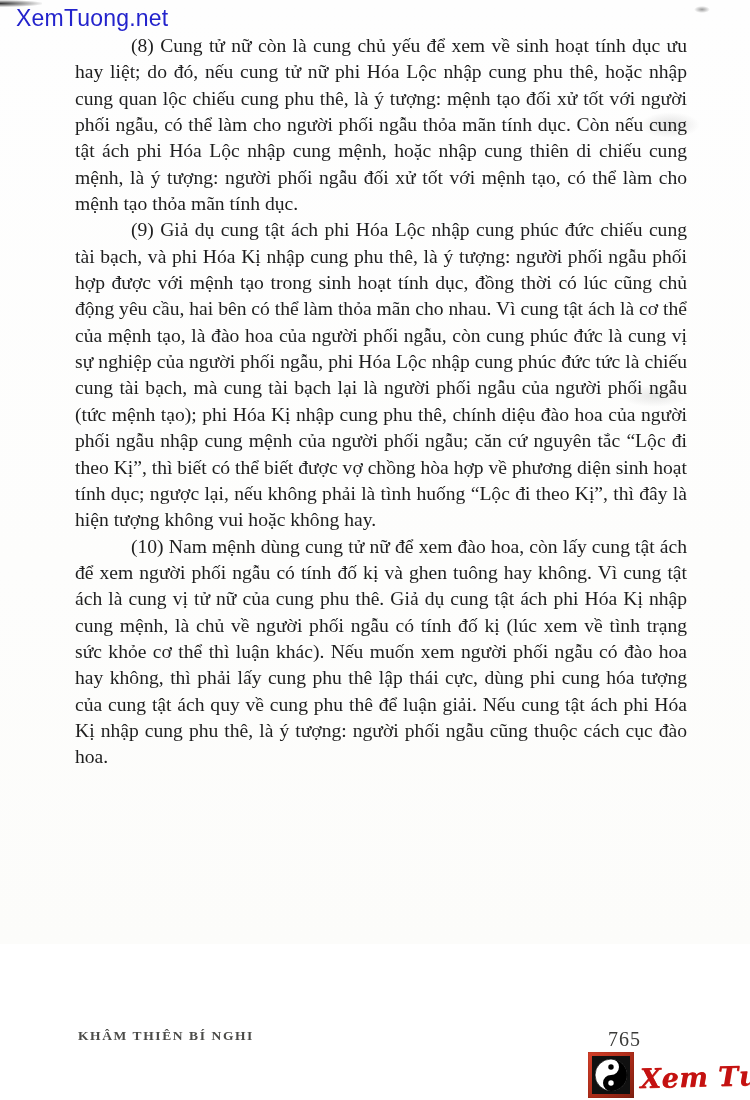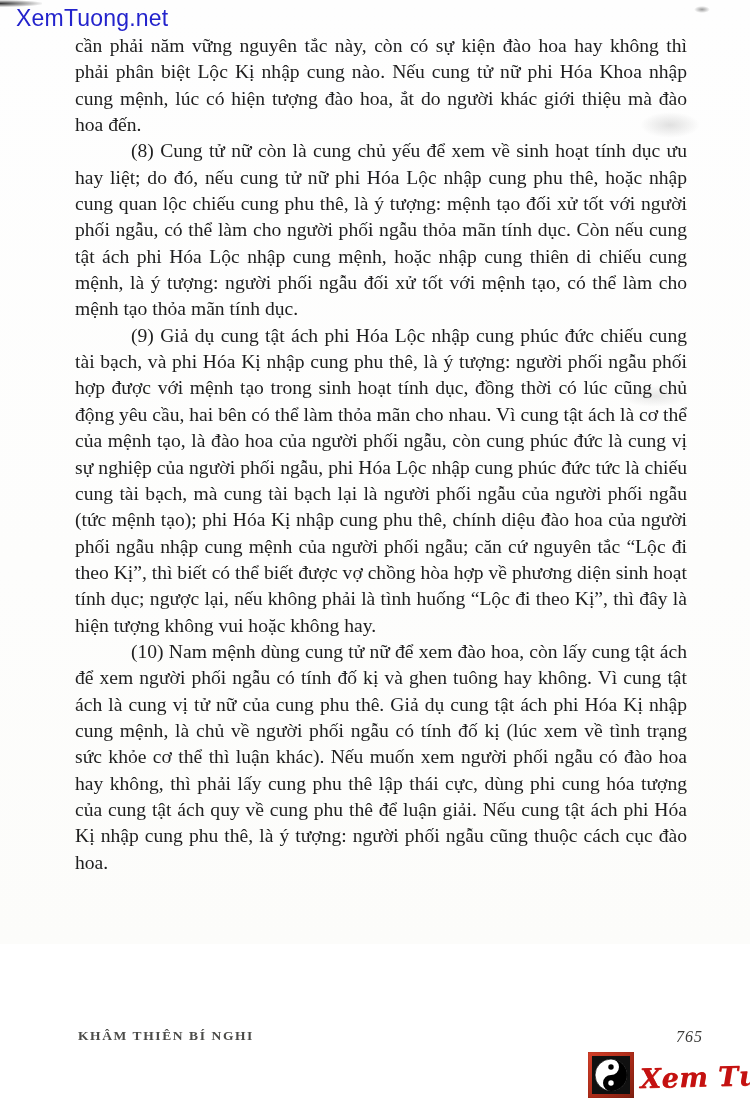--- a/index.html
+++ b/index.html
@@ -31,22 +31,22 @@
   }
   .text-block p { margin: 0; text-indent: 56px; }
   .text-block p.continuation { text-indent: 0; }
   
   .footer-title {
     position: absolute; left: 78px; top: 1028px;
     font-size: 13.5px; font-weight: 700; letter-spacing: 1.6px;
     color: #4b4b48;
   }
   .page-number {
-    position: absolute; left: 676px; top: 1028px;
-    font-size: 16px; font-style: italic; color: #3a3a38;
+    position: absolute; left: 608px; top: 1028px;
+    font-size: 20px; color: #3a3a38;
     letter-spacing: 1px;
   }
   
   .site-logo {
     position: absolute; left: 588px; top: 1052px;
     display: flex; align-items: center; gap: 6px;
     cursor: pointer;
   }
   .logo-badge {
     width: 46px; height: 46px; flex: 0 0 auto;
@@ -91,21 +91,20 @@
 <div class="page">
 
   <div class="smudge-tl"></div>
   <div class="smudge-tr"></div>
   <div class="noise-1"></div>
   <div class="noise-2"></div>
 
   <div class="watermark">XemTuong.net</div>
 
   <div class="text-block">
-    <p class="continuation">cần phải năm vững nguyên tắc này, còn có sự kiện đào hoa hay không thì phải phân biệt Lộc Kị nhập cung nào. Nếu cung tử nữ phi Hóa Khoa nhập cung mệnh, lúc có hiện tượng đào hoa, ắt do người khác giới thiệu mà đào hoa đến.</p>
     <p>(8) Cung tử nữ còn là cung chủ yếu để xem về sinh hoạt tính dục ưu hay liệt; do đó, nếu cung tử nữ phi Hóa Lộc nhập cung phu thê, hoặc nhập cung quan lộc chiếu cung phu thê, là ý tượng: mệnh tạo đối xử tốt với người phối ngẫu, có thể làm cho người phối ngẫu thỏa mãn tính dục. Còn nếu cung tật ách phi Hóa Lộc nhập cung mệnh, hoặc nhập cung thiên di chiếu cung mệnh, là ý tượng: người phối ngẫu đối xử tốt với mệnh tạo, có thể làm cho mệnh tạo thỏa mãn tính dục.</p>
     <p>(9) Giả dụ cung tật ách phi Hóa Lộc nhập cung phúc đức chiếu cung tài bạch, và phi Hóa Kị nhập cung phu thê, là ý tượng: người phối ngẫu phối hợp được với mệnh tạo trong sinh hoạt tính dục, đồng thời có lúc cũng chủ động yêu cầu, hai bên có thể làm thỏa mãn cho nhau. Vì cung tật ách là cơ thể của mệnh tạo, là đào hoa của người phối ngẫu, còn cung phúc đức là cung vị sự nghiệp của người phối ngẫu, phi Hóa Lộc nhập cung phúc đức tức là chiếu cung tài bạch, mà cung tài bạch lại là người phối ngẫu của người phối ngẫu (tức mệnh tạo); phi Hóa Kị nhập cung phu thê, chính diệu đào hoa của người phối ngẫu nhập cung mệnh của người phối ngẫu; căn cứ nguyên tắc “Lộc đi theo Kị”, thì biết có thể biết được vợ chồng hòa hợp về phương diện sinh hoạt tính dục; ngược lại, nếu không phải là tình huống “Lộc đi theo Kị”, thì đây là hiện tượng không vui hoặc không hay.</p>
     <p>(10) Nam mệnh dùng cung tử nữ để xem đào hoa, còn lấy cung tật ách để xem người phối ngẫu có tính đố kị và ghen tuông hay không. Vì cung tật ách là cung vị tử nữ của cung phu thê. Giả dụ cung tật ách phi Hóa Kị nhập cung mệnh, là chủ về người phối ngẫu có tính đố kị (lúc xem về tình trạng sức khỏe cơ thể thì luận khác). Nếu muốn xem người phối ngẫu có đào hoa hay không, thì phải lấy cung phu thê lập thái cực, dùng phi cung hóa tượng của cung tật ách quy về cung phu thê để luận giải. Nếu cung tật ách phi Hóa Kị nhập cung phu thê, là ý tượng: người phối ngẫu cũng thuộc cách cục đào hoa.</p>
   </div>
 
   <div class="footer-title">KHÂM THIÊN BÍ NGHI</div>
 
   <div class="page-number">765</div>
 
   <div class="site-logo">

